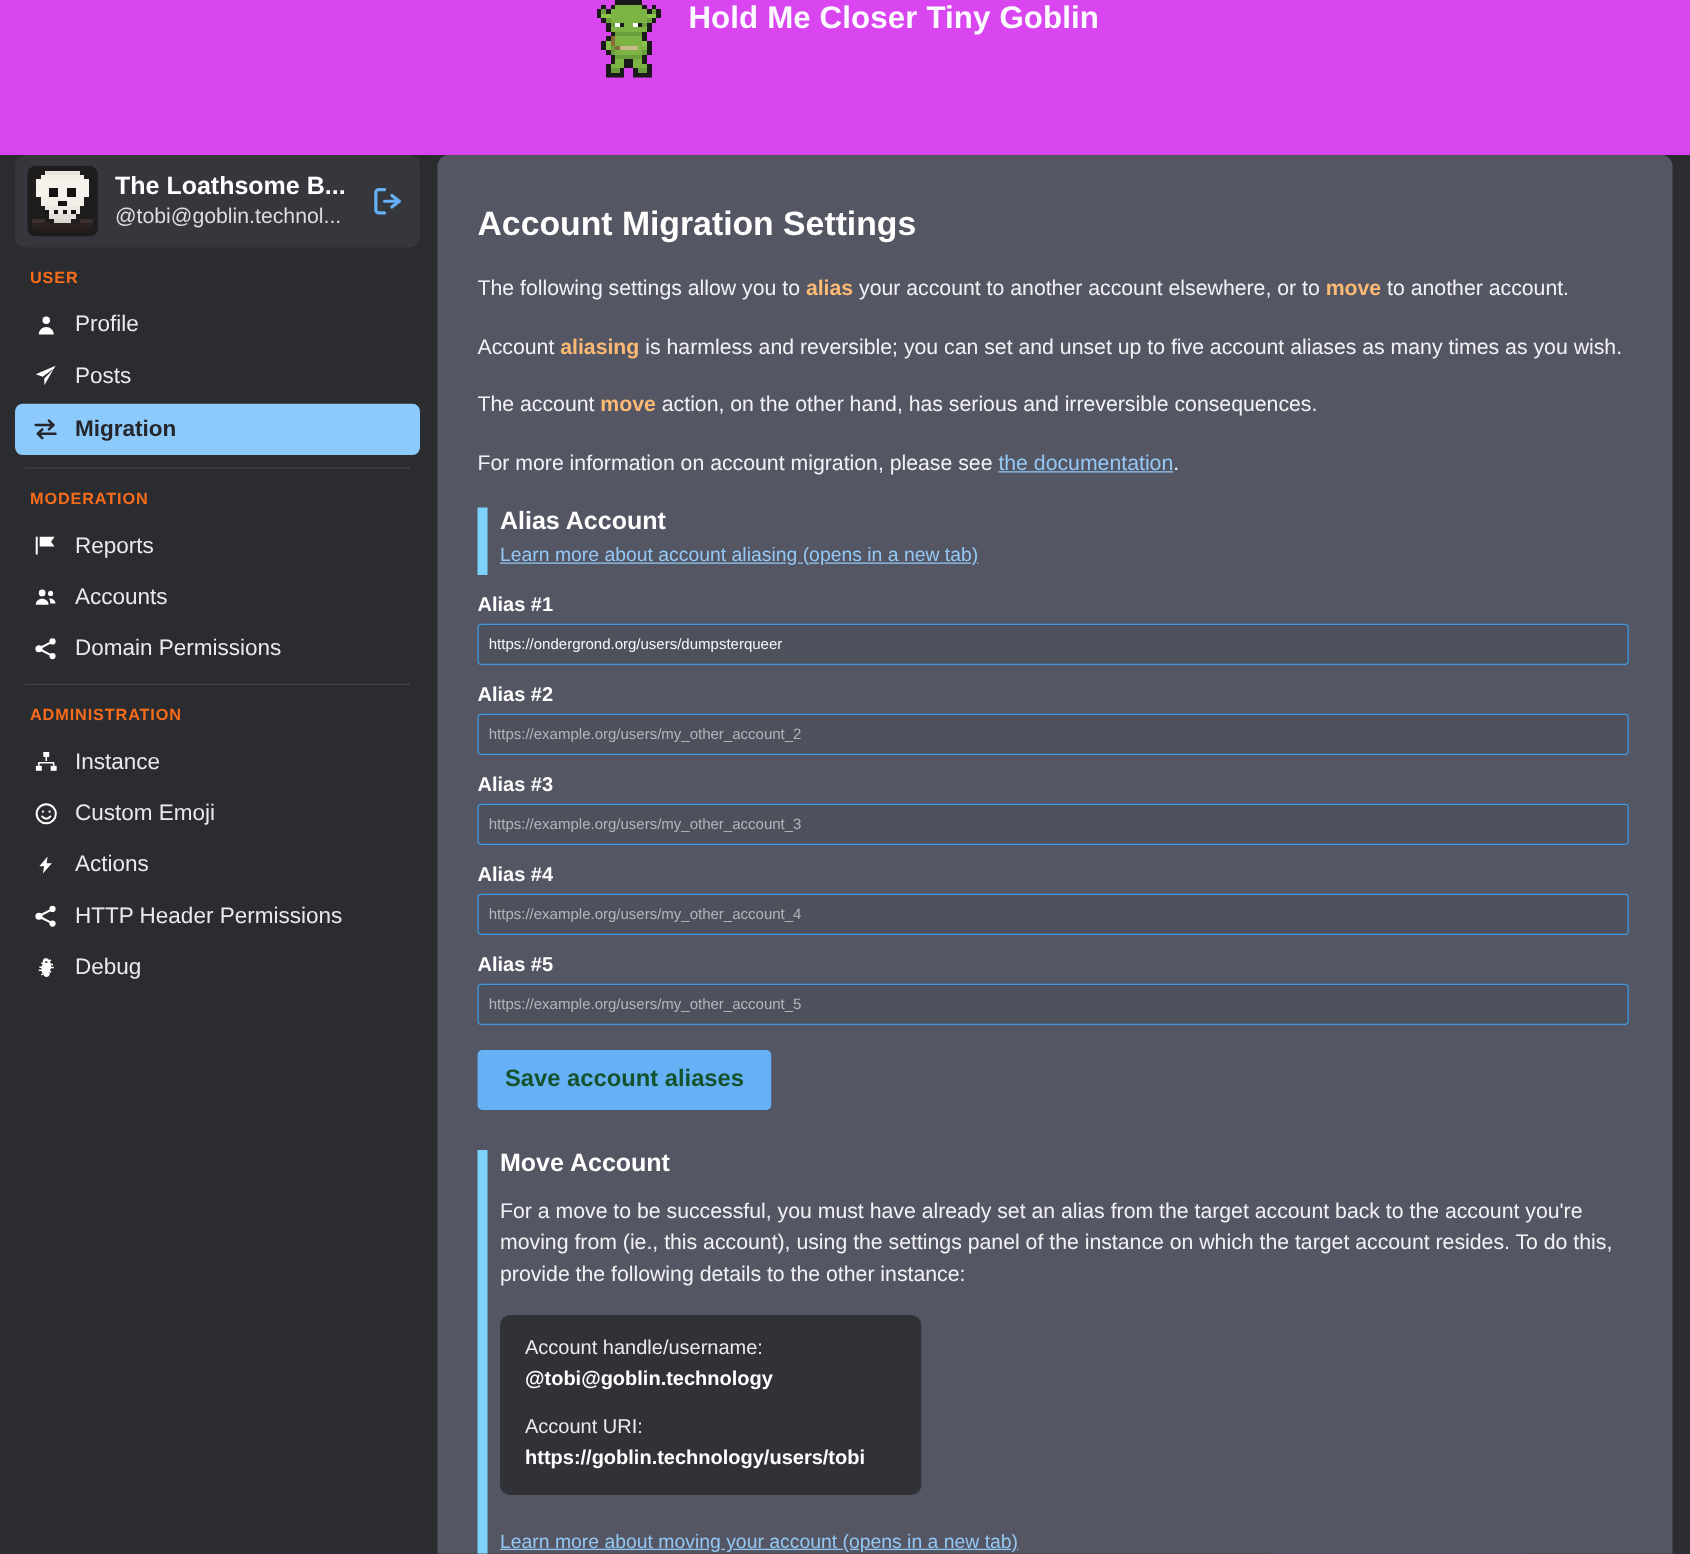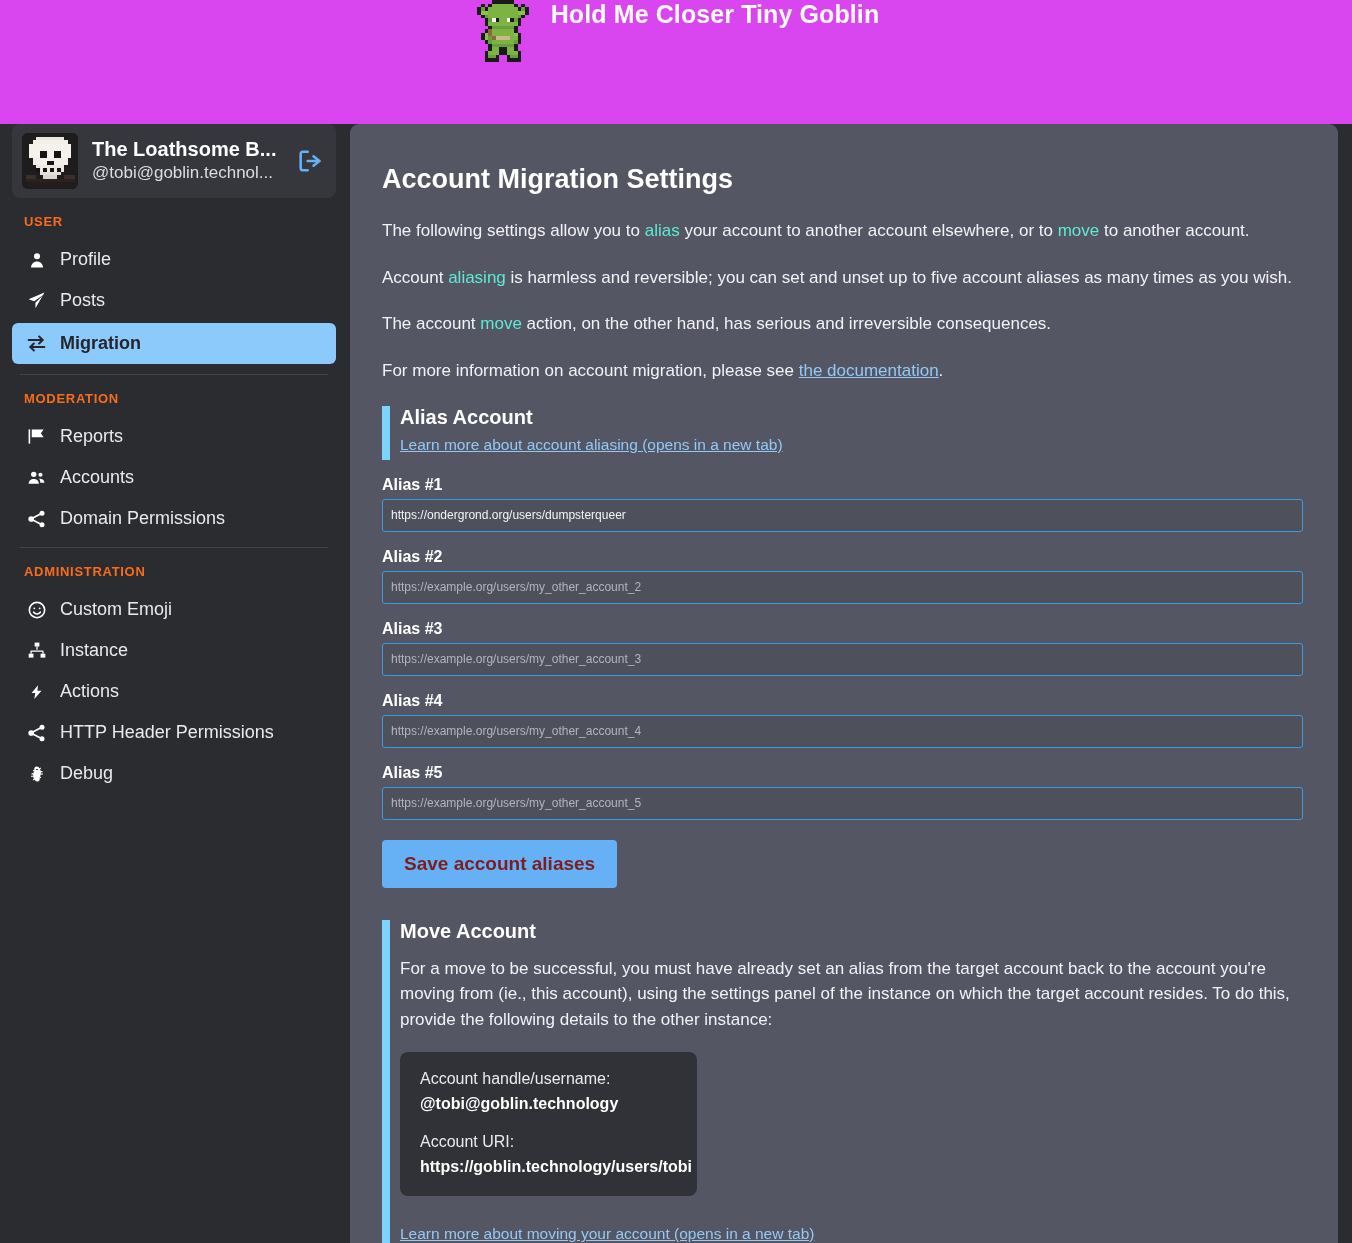--- a/index.html
+++ b/index.html
@@ -138,21 +138,21 @@
     font-size: 27px;
     font-weight: bold;
     margin: 0 0 24px 0;
   }
   .intro-p {
     color: #f2f2f6;
     font-size: 17px;
     line-height: 1.45;
     margin: 0 0 22px 0;
   }
-  .intro-p b { font-weight: normal; color: #5eead4; }
+  .intro-p b { font-weight: bold; color: #fdba74; }
   a.link {
     color: #94c8f5;
     text-decoration: underline;
   }
 
   
   .section {
     border-left: 8px solid #7dd3fc;
     padding-left: 10px;
     margin-top: 22px;
@@ -195,38 +195,38 @@
     font-family: "Liberation Sans", sans-serif;
     font-size: 12px;
     padding: 0 8px;
     outline: none;
   }
   .text-input::placeholder { color: #b4b4bf; }
 
   .primary-button {
     margin-top: 20px;
     background: #66b0f5;
-    color: #7f1d1d;
+    color: #14532d;
     border: none;
     border-radius: 4px;
     font-family: "Liberation Sans", sans-serif;
     font-size: 19px;
     font-weight: bold;
     padding: 13px 22px;
     cursor: pointer;
     text-align: right;
   }
 
   
   .detail-box {
     background: #303238;
     border-radius: 8px;
     padding: 18px 20px 20px 20px;
     margin-top: 20px;
-    width: 297px;
+    width: 337px;
   }
   .detail-label {
     color: #eaeaf0;
     font-size: 16px;
     margin: 0 0 7px 0;
   }
   .detail-value {
     color: #ffffff;
     font-size: 16px;
     font-weight: bold;
@@ -461,46 +461,46 @@
       </span>
       <span>Domain Permissions</span>
     </div>
 
     <div class="nav-divider"></div>
 
     <div class="nav-section-label">ADMINISTRATION</div>
 
     <div class="nav-item">
       <span class="nav-icon">
-        <svg width="20" height="20" viewBox="0 0 24 24" fill="none" stroke="currentColor" stroke-width="1.9">
-            <circle cx="12" cy="12" r="9.2"></circle>
-            <circle cx="8.8" cy="10" r="1.1" fill="currentColor" stroke="none"></circle>
-            <circle cx="15.2" cy="10" r="1.1" fill="currentColor" stroke="none"></circle>
-            <path d="M8 14.6c1.1 1.4 2.4 2.1 4 2.1s2.9-.7 4-2.1" stroke-linecap="round"></path>
-          </svg>
-      </span>
-      <span>Custom Emoji</span>
-    </div>
-
-    <div class="nav-item">
-      <span class="nav-icon">
         <svg width="20" height="19" viewBox="0 0 24 24" fill="currentColor">
             <rect x="9" y="2" width="6" height="5"></rect>
             <rect x="1.5" y="16" width="6" height="5"></rect>
             <rect x="16.5" y="16" width="6" height="5"></rect>
             <path d="M11.2 7h1.6v4h-1.6z"></path>
             <path d="M4 12h16v1.6H4z"></path>
             <path d="M3.7 13h1.6v3H3.7zM18.7 13h1.6v3h-1.6z"></path>
           </svg>
       </span>
       <span>Instance</span>
     </div>
 
     <div class="nav-item">
       <span class="nav-icon">
+        <svg width="20" height="20" viewBox="0 0 24 24" fill="none" stroke="currentColor" stroke-width="1.9">
+            <circle cx="12" cy="12" r="9.2"></circle>
+            <circle cx="8.8" cy="10" r="1.1" fill="currentColor" stroke="none"></circle>
+            <circle cx="15.2" cy="10" r="1.1" fill="currentColor" stroke="none"></circle>
+            <path d="M8 14.6c1.1 1.4 2.4 2.1 4 2.1s2.9-.7 4-2.1" stroke-linecap="round"></path>
+          </svg>
+      </span>
+      <span>Custom Emoji</span>
+    </div>
+
+    <div class="nav-item">
+      <span class="nav-icon">
         <svg width="15" height="20" viewBox="0 0 24 24" fill="currentColor">
             <path d="M14.5 1 4 13.5h6L8.5 23 20 9.8h-6.6z"></path>
           </svg>
       </span>
       <span>Actions</span>
     </div>
 
     <div class="nav-item">
       <span class="nav-icon">
         <svg width="20" height="20" viewBox="0 0 24 24" fill="currentColor">

